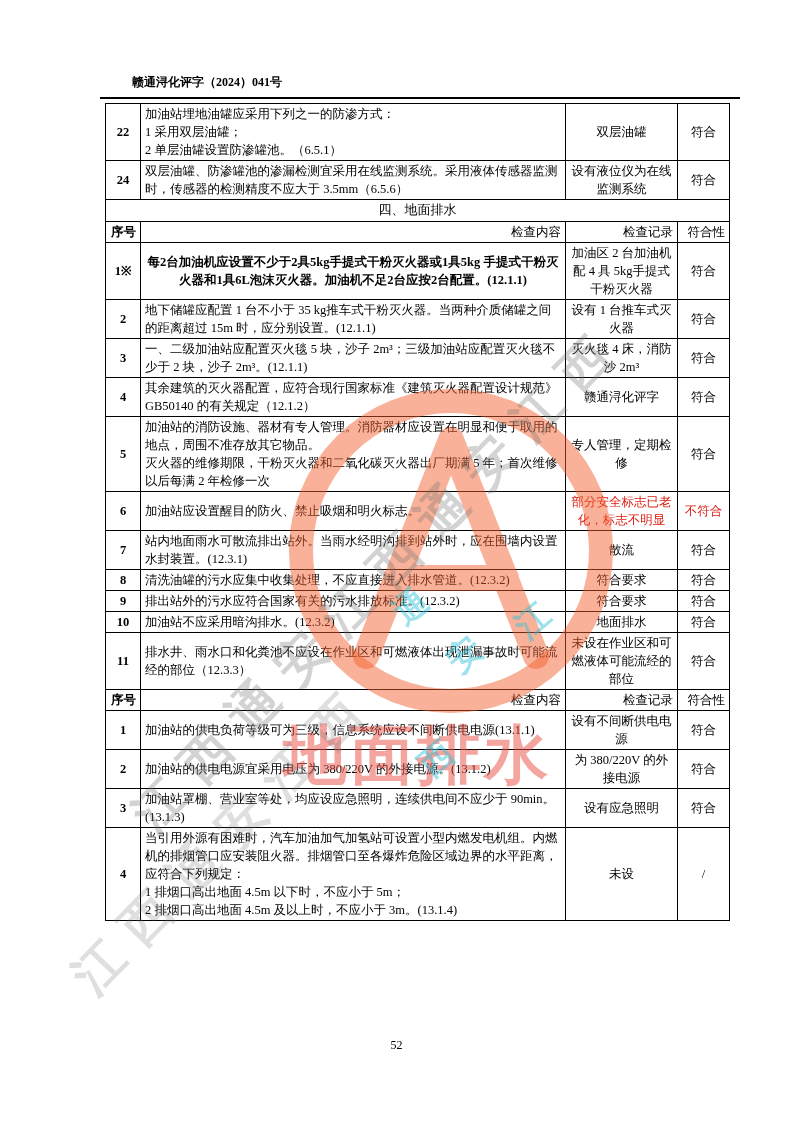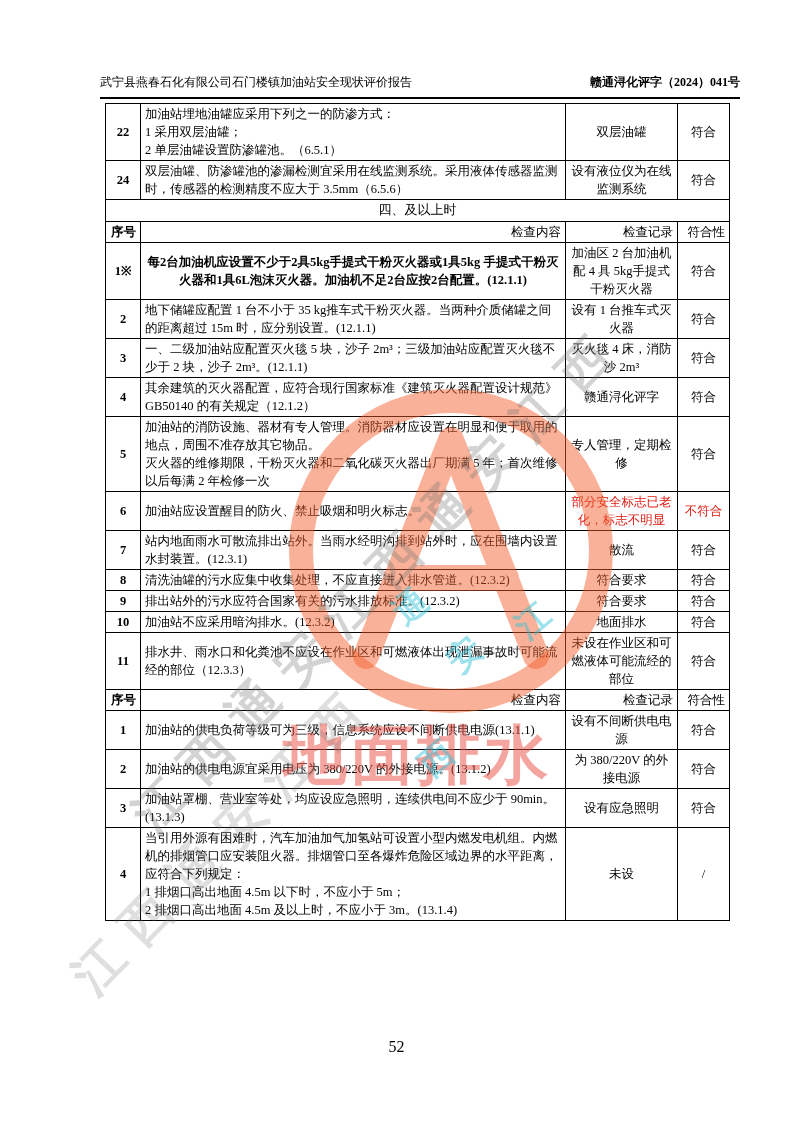--- a/index.html
+++ b/index.html
@@ -18,21 +18,21 @@
                   overflow:hidden;word-break:break-all;}
   td.no{text-align:center;padding:1px 1px;font-weight:bold;}
   td.ct{text-align:left;white-space:pre-line;}
   td.rc{text-align:center;}
   td.cf{text-align:center;}
   tr.head-row td{text-align:right;}
   td.sec{text-align:center;font-size:13px;padding:3px 2px;}
   tr.bold td.ct{font-weight:bold;text-align:center;}
   tr.alert td.rc, tr.alert td.cf{color:#e01a10;}
   
-  .pageno{position:absolute;left:0;right:0;top:1038px;text-align:center;font-size:16px;}
+  .pageno{position:absolute;left:0;right:0;top:1038px;text-align:center;font-size:12px;}
   
   .wm{position:absolute;inset:0;pointer-events:none;z-index:5;}
   .seal{position:absolute;left:278px;top:378px;}
   .wm-red{position:absolute;left:283px;top:712px;font-size:64px;font-weight:bold;
           letter-spacing:3px;color:rgba(236,76,64,0.50);white-space:nowrap;
           font-family:"Liberation Sans","DejaVu Sans",sans-serif;}
   .wm-diag{position:absolute;white-space:nowrap;font-weight:bold;
            color:rgba(110,110,110,0.30);transform-origin:0 0;
            font-family:"Liberation Sans","DejaVu Sans",sans-serif;}
   .wm-diag.d1{left:118px;top:800px;font-size:50px;letter-spacing:18px;transform:rotate(-46deg);}
@@ -44,21 +44,20 @@
   .wm-cyan.c2{left:448px;top:632px;}
   .wm-cyan.c3{left:516px;top:598px;}
   .wm-cyan.c4{left:420px;top:736px;}
 </style>
 </head>
 <body>
 
 <div class="page">
 
   <div class="doc-header">
-    <span class="hdr-left">武宁县燕春石化有限公司石门楼镇加油站安全现状评价报告</span>
     <span class="hdr-right">赣通浔化评字（2024）041号</span>
   </div>
 
   <table class="report">
     <colgroup>
       <col style="width:35px">
         <col style="width:425px">
         <col style="width:112px">
         <col style="width:52px">
     </colgroup>
@@ -71,21 +70,21 @@
           <td class="rc">双层油罐</td>
           <td class="cf">符合</td>
         </tr>
         <tr>
           <td class="no">24</td>
           <td class="ct">双层油罐、防渗罐池的渗漏检测宜采用在线监测系统。采用液体传感器监测时，传感器的检测精度不应大于 3.5mm（6.5.6）</td>
           <td class="rc">设有液位仪为在线监测系统</td>
           <td class="cf">符合</td>
         </tr>
         <tr class="section-row">
-          <td class="sec" colspan="4">四、及以上时</td>
+          <td class="sec" colspan="4">四、地面排水</td>
         </tr>
         <tr class="head-row">
           <td class="no">序号</td>
           <td class="ct hd">检查内容</td>
           <td class="rc">检查记录</td>
           <td class="cf">符合性</td>
         </tr>
         <tr class="bold ">
           <td class="no">1※</td>
           <td class="ct">每2台加油机应设置不少于2具5kg手提式干粉灭火器或1具5kg 手提式干粉灭火器和1具6L泡沫灭火器。加油机不足2台应按2台配置。(12.1.1)</td>

